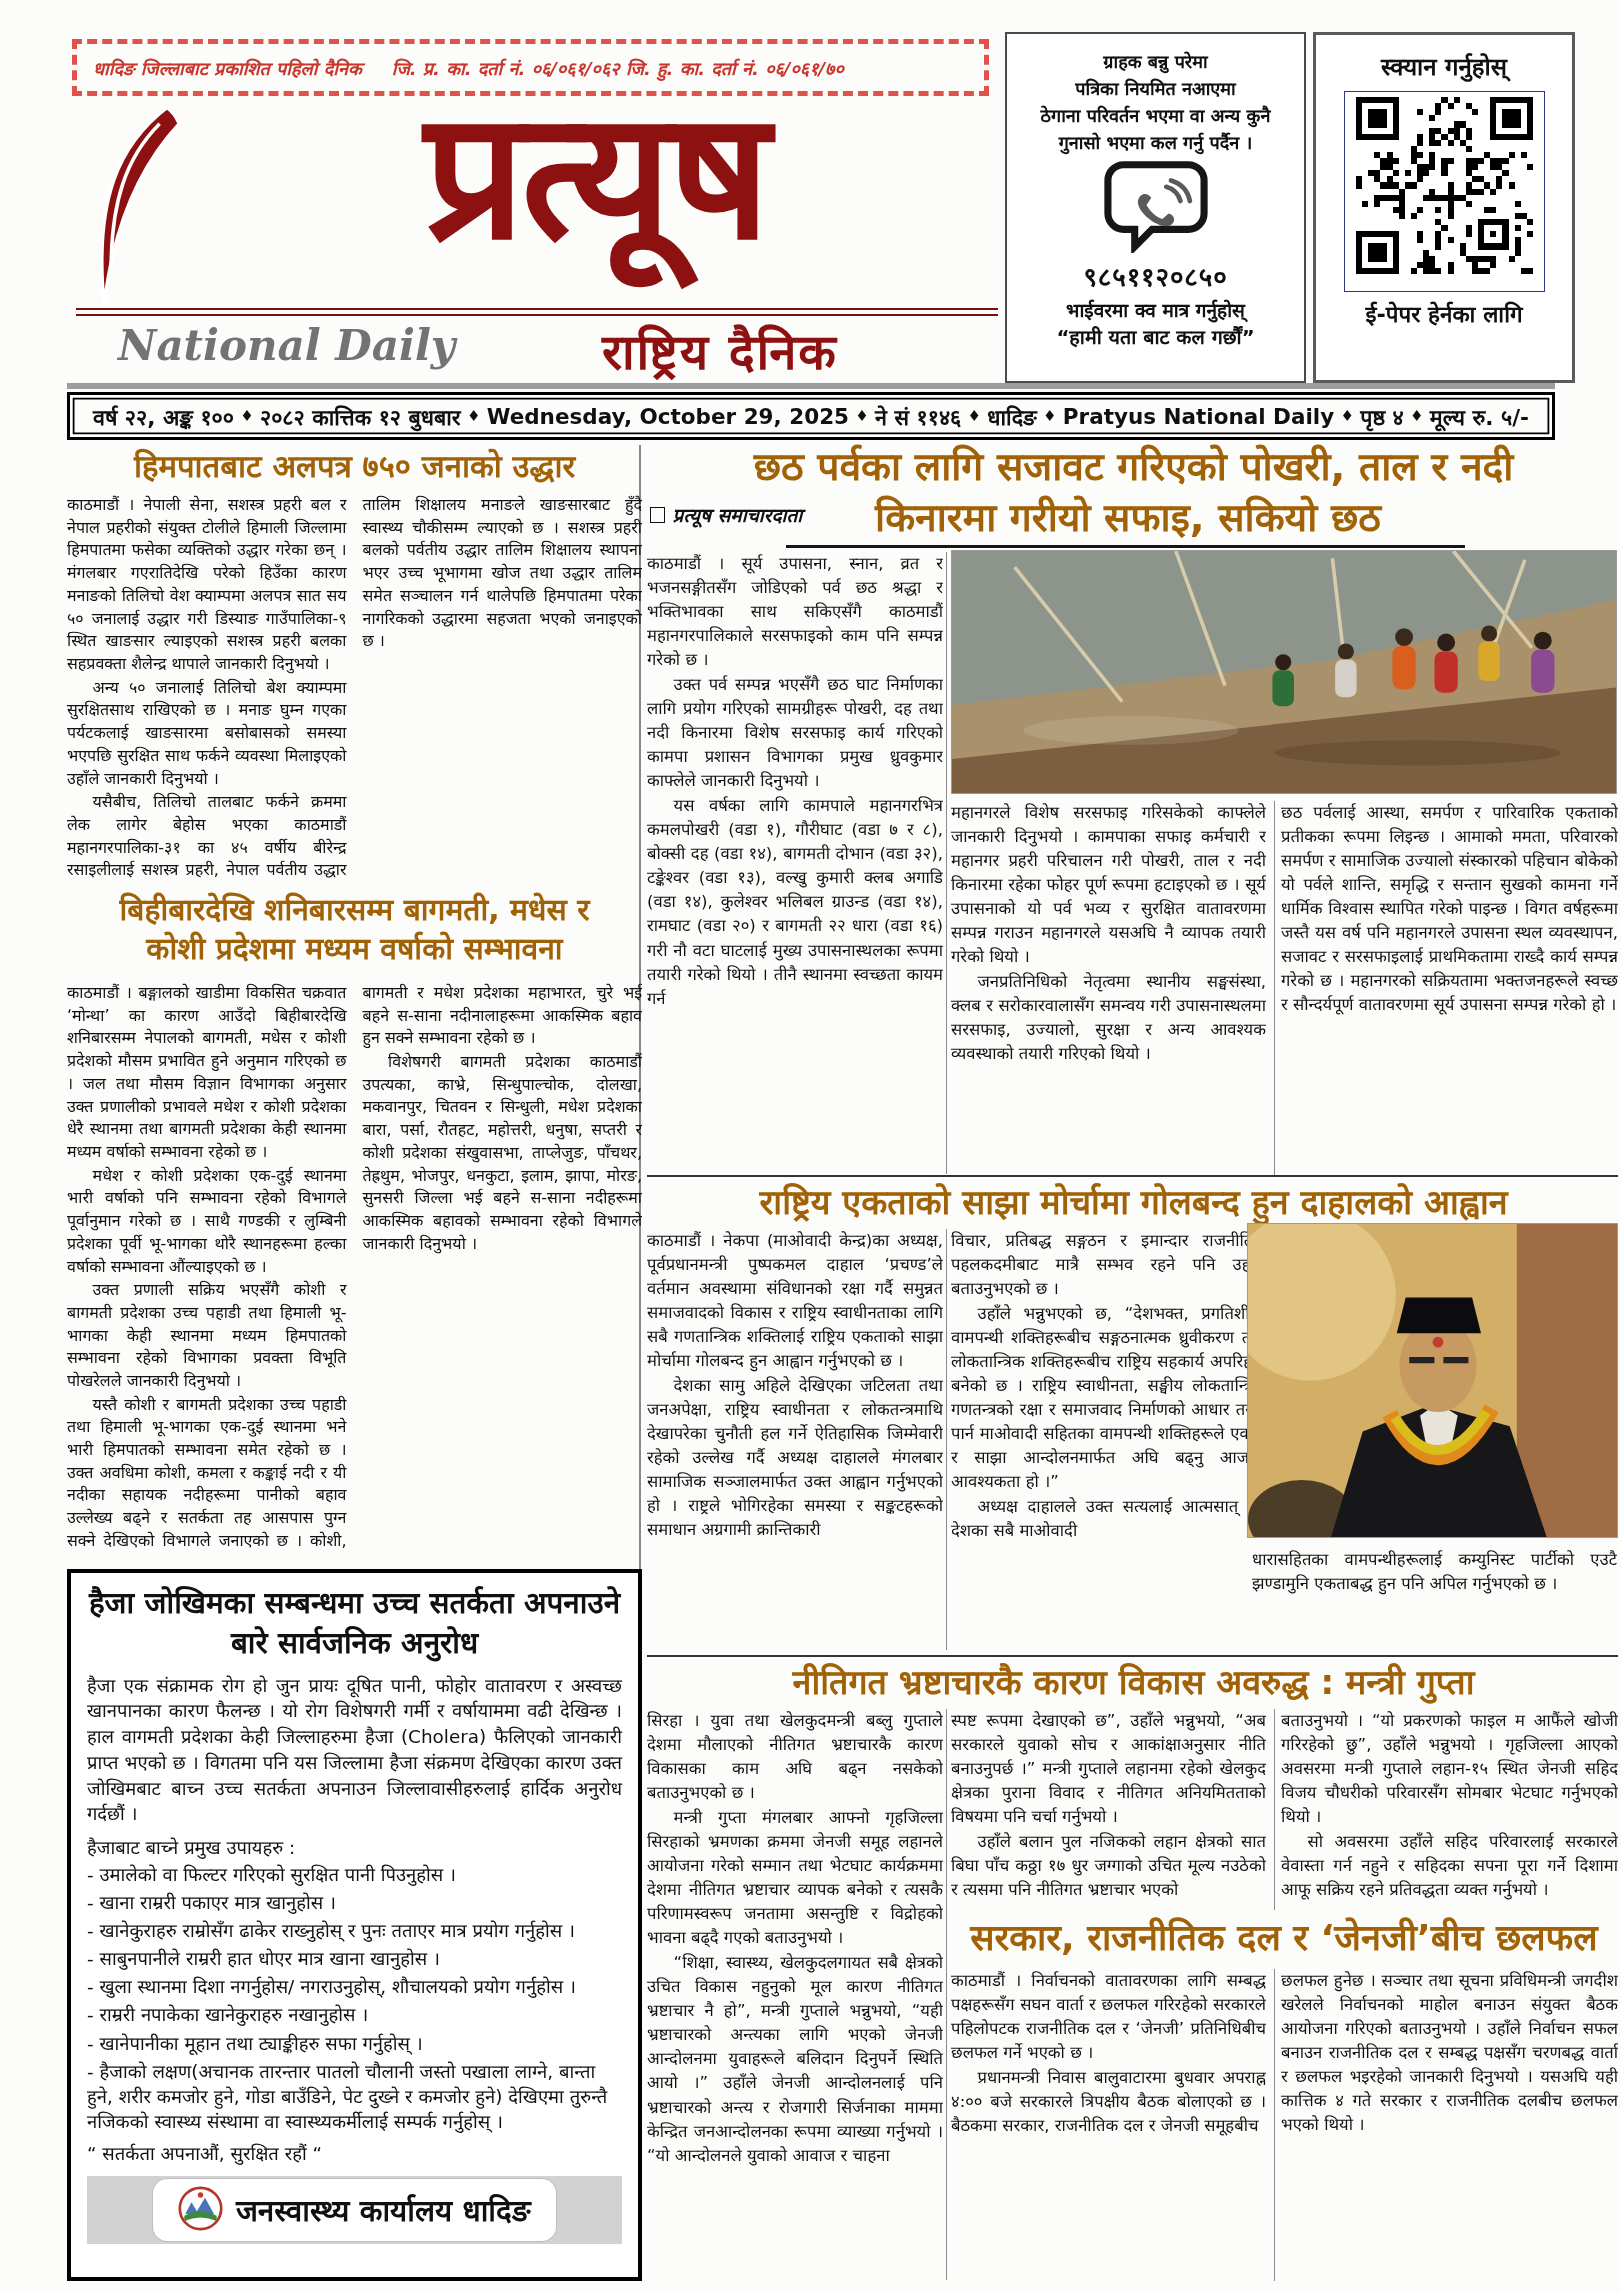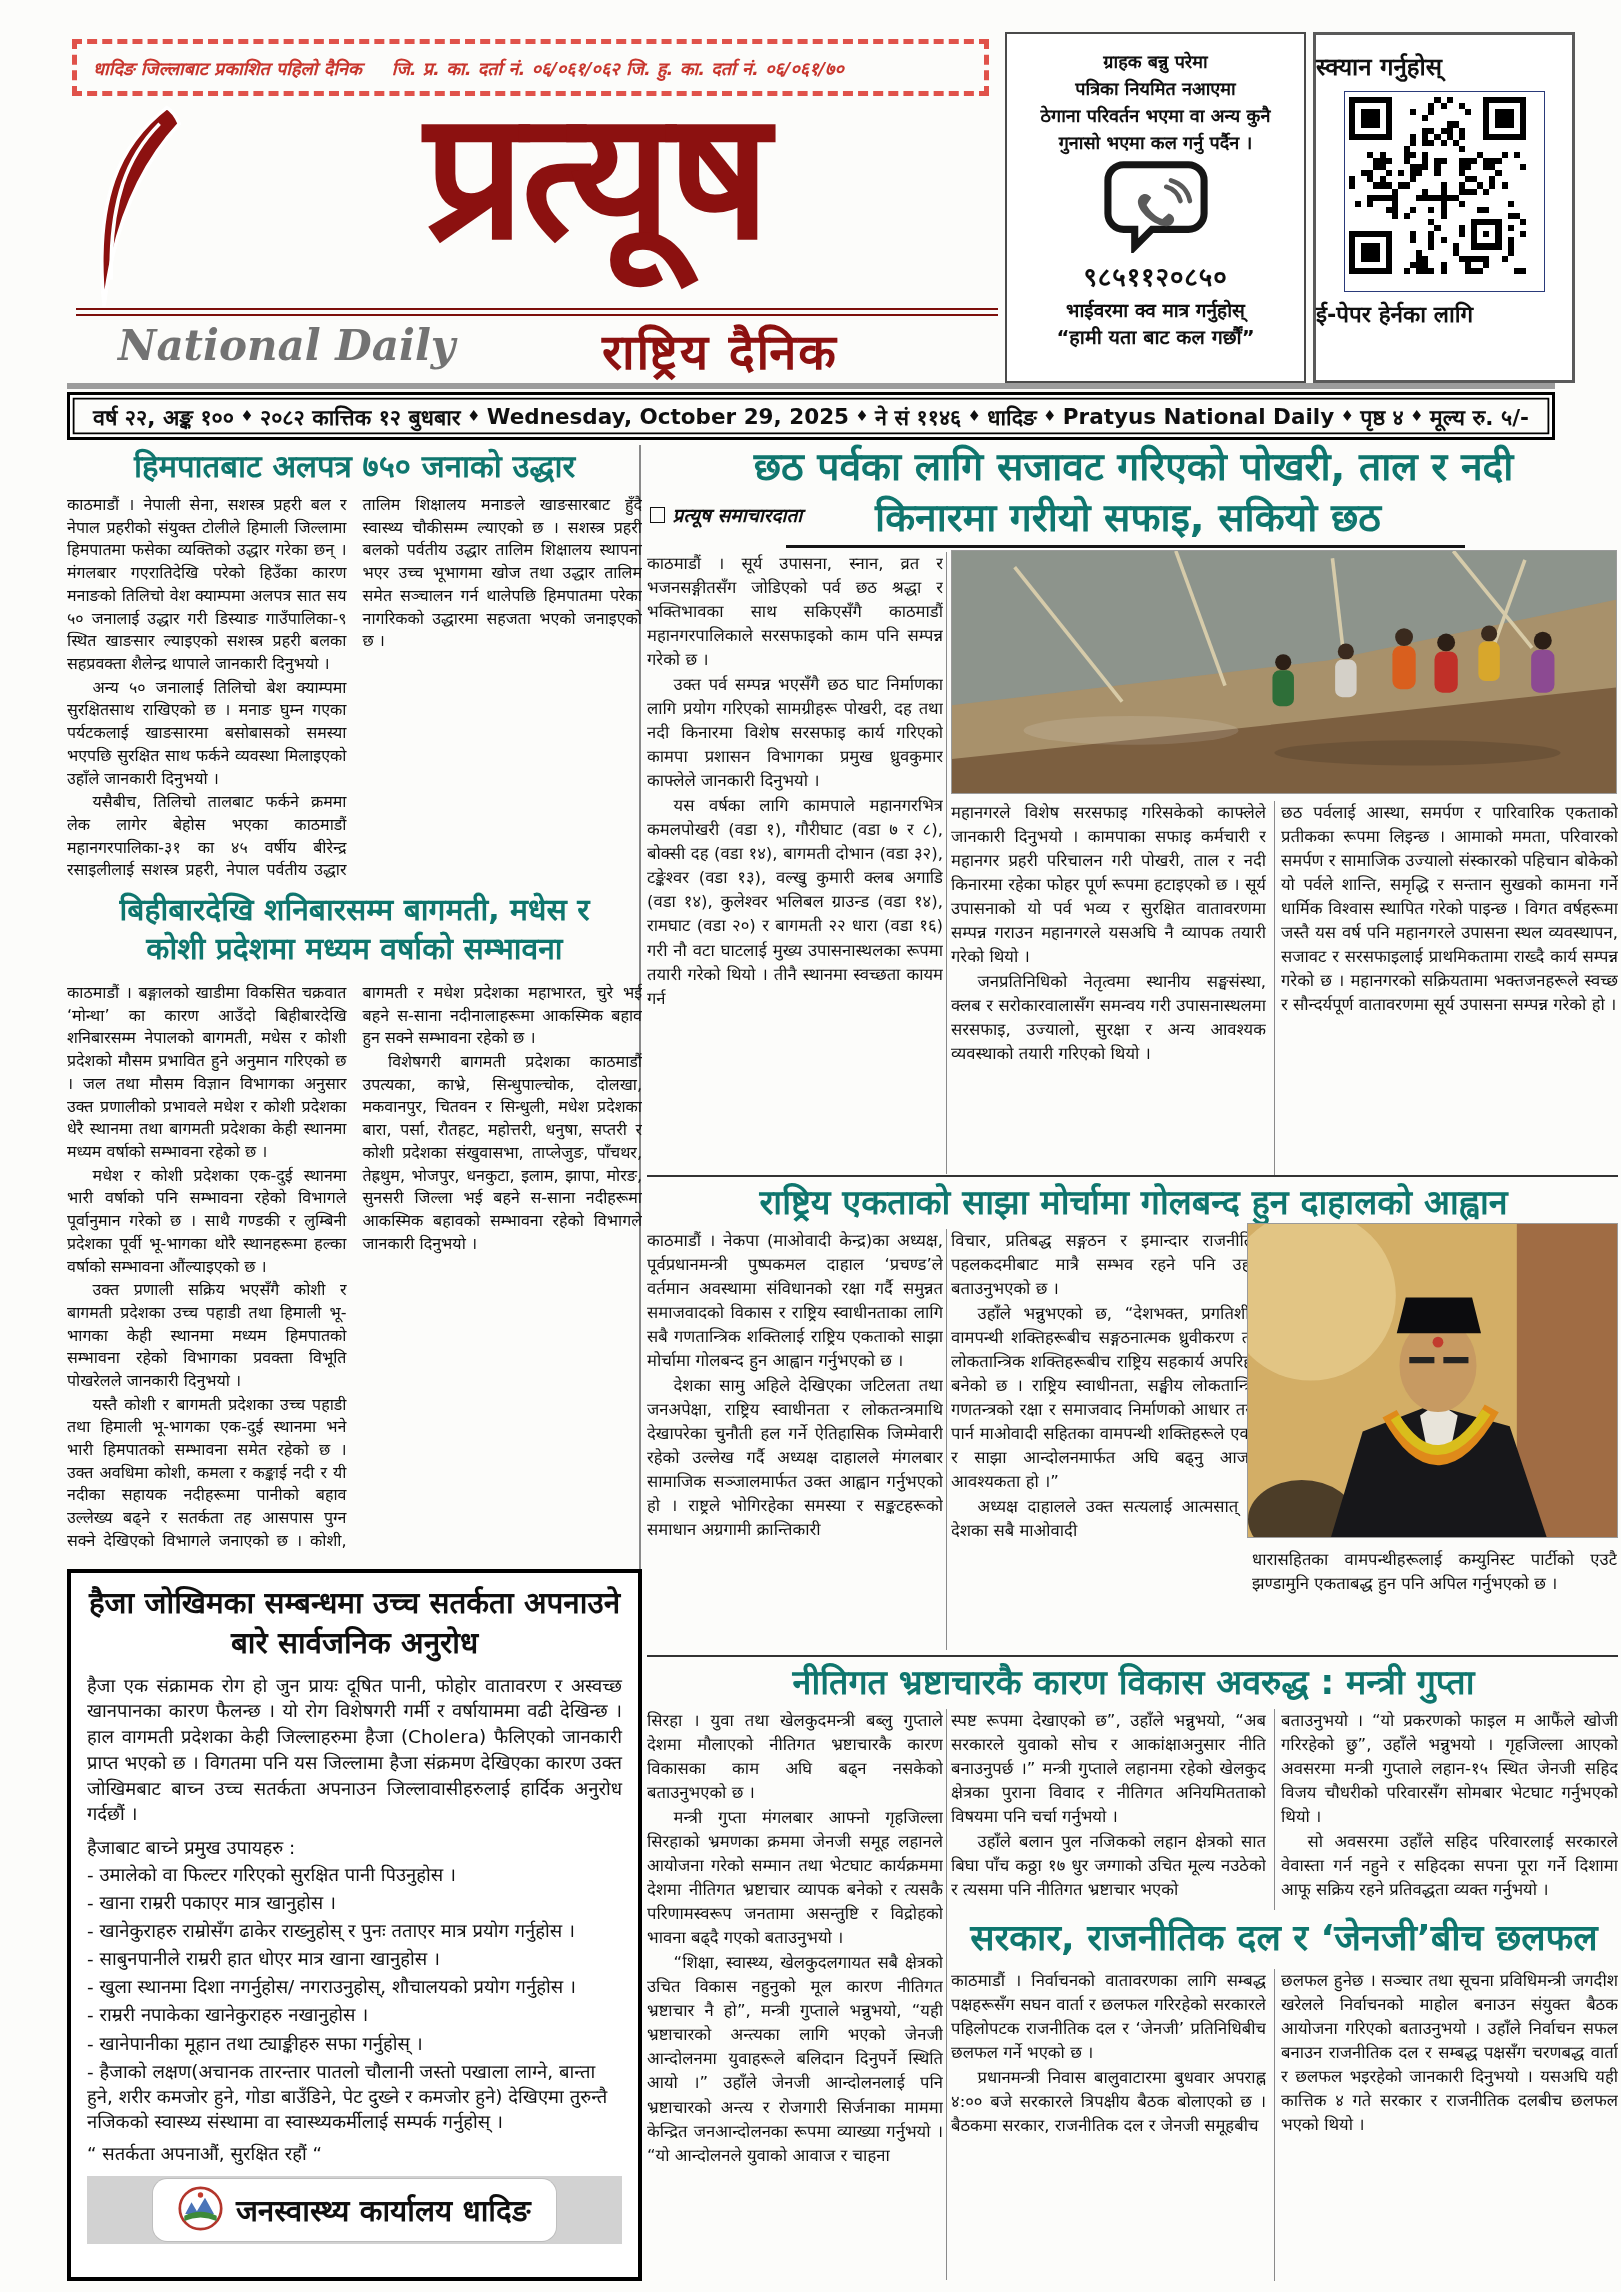--- a/index.html
+++ b/index.html
@@ -13,32 +13,32 @@
               letter-spacing:-3.6px;white-space:nowrap;}
   .mast-rules{border-top:2.7px solid #7d0f0b;border-bottom:2.7px solid #7d0f0b;height:8px;}
   .mast-en{color:#737373;font-family:"DejaVu Serif",serif;font-style:italic;font-weight:bold;font-size:42px;white-space:nowrap;}
   .mast-np{color:#8c1110;font-weight:bold;font-size:49px;letter-spacing:1.8px;white-space:nowrap;}
   
   .vbox{border:2.7px solid #4a4a4a;background:#fff;padding:14.3px 7.2px 7.2px;text-align:center;}
   .vbox .ln{font-size:18px;font-weight:bold;line-height:1.5;}
   .vbox .phone{font-size:26px;font-weight:bold;letter-spacing:0.9px;margin-top:1.8px;}
   .vbox .n1{font-size:19px;font-weight:bold;margin-top:3.6px;}
   .vbox .n2{font-size:19.7px;font-weight:bold;}
-  .qbox{border:3.6px solid #5a5a5a;background:#fff;padding-top:14.3px;text-align:left;}
+  .qbox{border:3.6px solid #5a5a5a;background:#fff;padding-top:14.3px;text-align:center;}
   .qbox .t{font-size:24px;font-weight:bold;}
   .qbox .qr-wrap{width:190px;height:190px;margin:9px auto 5.4px;border:1.8px solid #2a3a7a;background:#fff;padding:4.5px;}
   .qbox .b{font-size:22.4px;font-weight:bold;}
   
   .dateline{border:3.6px solid #000;box-shadow:inset 0 0 0 2.7px #fff,inset 0 0 0 4.5px #000;
             display:flex;align-items:center;justify-content:space-between;padding:0 23px;
             font-size:21.5px;font-weight:bold;white-space:nowrap;}
   .dateline .sep{font-size:15px;}
   .dateline .en{font-family:"DejaVu Sans",sans-serif;}
   
-  .hl{font-weight:bold;color:#0f766e;text-align:center;line-height:1.3;}
+  .hl{font-weight:bold;color:#a16207;text-align:center;line-height:1.3;}
   .bodytxt{font-size:16.6px;line-height:1.45;text-align:justify;overflow:hidden;}
   .bodytxt p{margin:0 0 0.9px;text-indent:1.6em;}
   .bodytxt p:first-child{text-indent:0;}
   .twocol{column-count:2;column-gap:16px;column-fill:auto;}
   .vrule{background:#8a8a8a;}
   .hrule{background:#333;}
   .byline{font-size:19px;font-weight:bold;font-style:italic;display:flex;align-items:center;gap:7.2px;}
   .byline .sq{width:13.4px;height:13.4px;border:1.8px solid #111;display:inline-block;flex:none;}
   .photo{border:0.9px solid #9a9a9a;overflow:hidden;}
   

